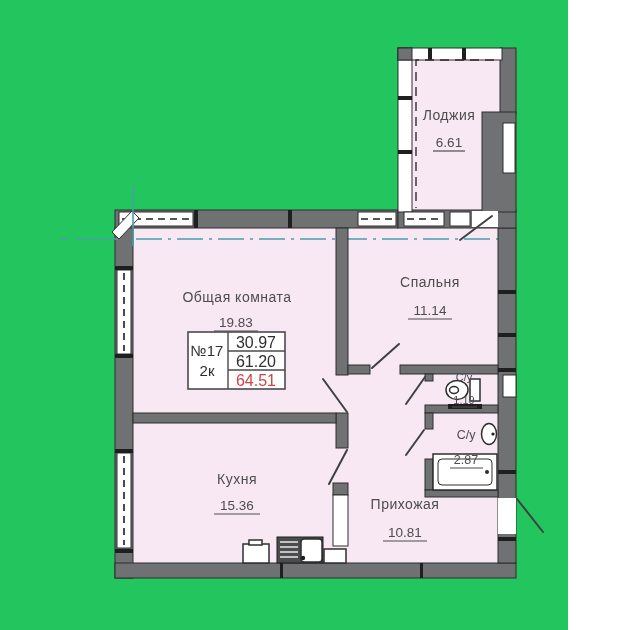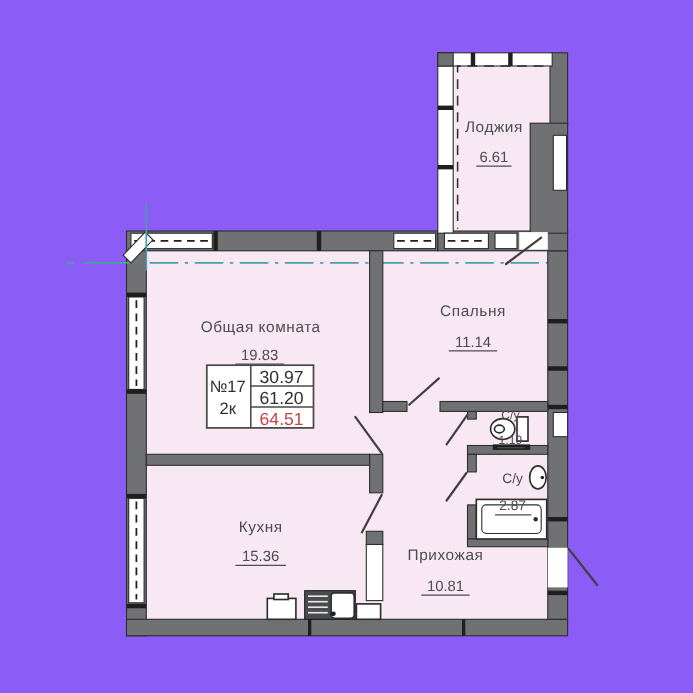--- a/index.html
+++ b/index.html
@@ -1,16 +1,16 @@
 <!DOCTYPE html>
 <html style="--room-fill: #f8e8f4; --wall: #6f7173; --axis: #4a9fa8; --accent: #cc4444; --ink: #4d4d4d;"><head>
 <meta charset="utf-8">
 <style>
   html,body{margin:0;padding:0;background:#ffffff;}
-  .stage{width:630px;height:630px;position:relative;background:#8b5cf6;overflow:hidden;}
+  .stage{width:568px;height:630px;position:relative;background:#22c55e;overflow:hidden;}
   svg{display:block;}
   .floor{fill:var(--room-fill,#f8e8f4);}
   .wall{fill:var(--wall,#6f7173);stroke:#2e2e2e;stroke-width:1;}
   .win{fill:#ffffff;stroke:#2e2e2e;stroke-width:1;}
   .winline{stroke:#1f1f1f;stroke-width:1.6;stroke-dasharray:7 5;fill:none;}
   .tick{fill:#1f1f1f;stroke:none;}
   .door{stroke:#3f4042;stroke-width:2;fill:none;stroke-linecap:round;}
   .glaz{stroke:#2e2e2e;stroke-width:1.4;fill:none;stroke-dasharray:9 6;}
   .axis{stroke:var(--axis,#4a9fa8);stroke-width:1.6;fill:none;}
   .axisdash{stroke:var(--axis,#4a9fa8);stroke-width:1.6;fill:none;stroke-dasharray:26 6 3 6;}

